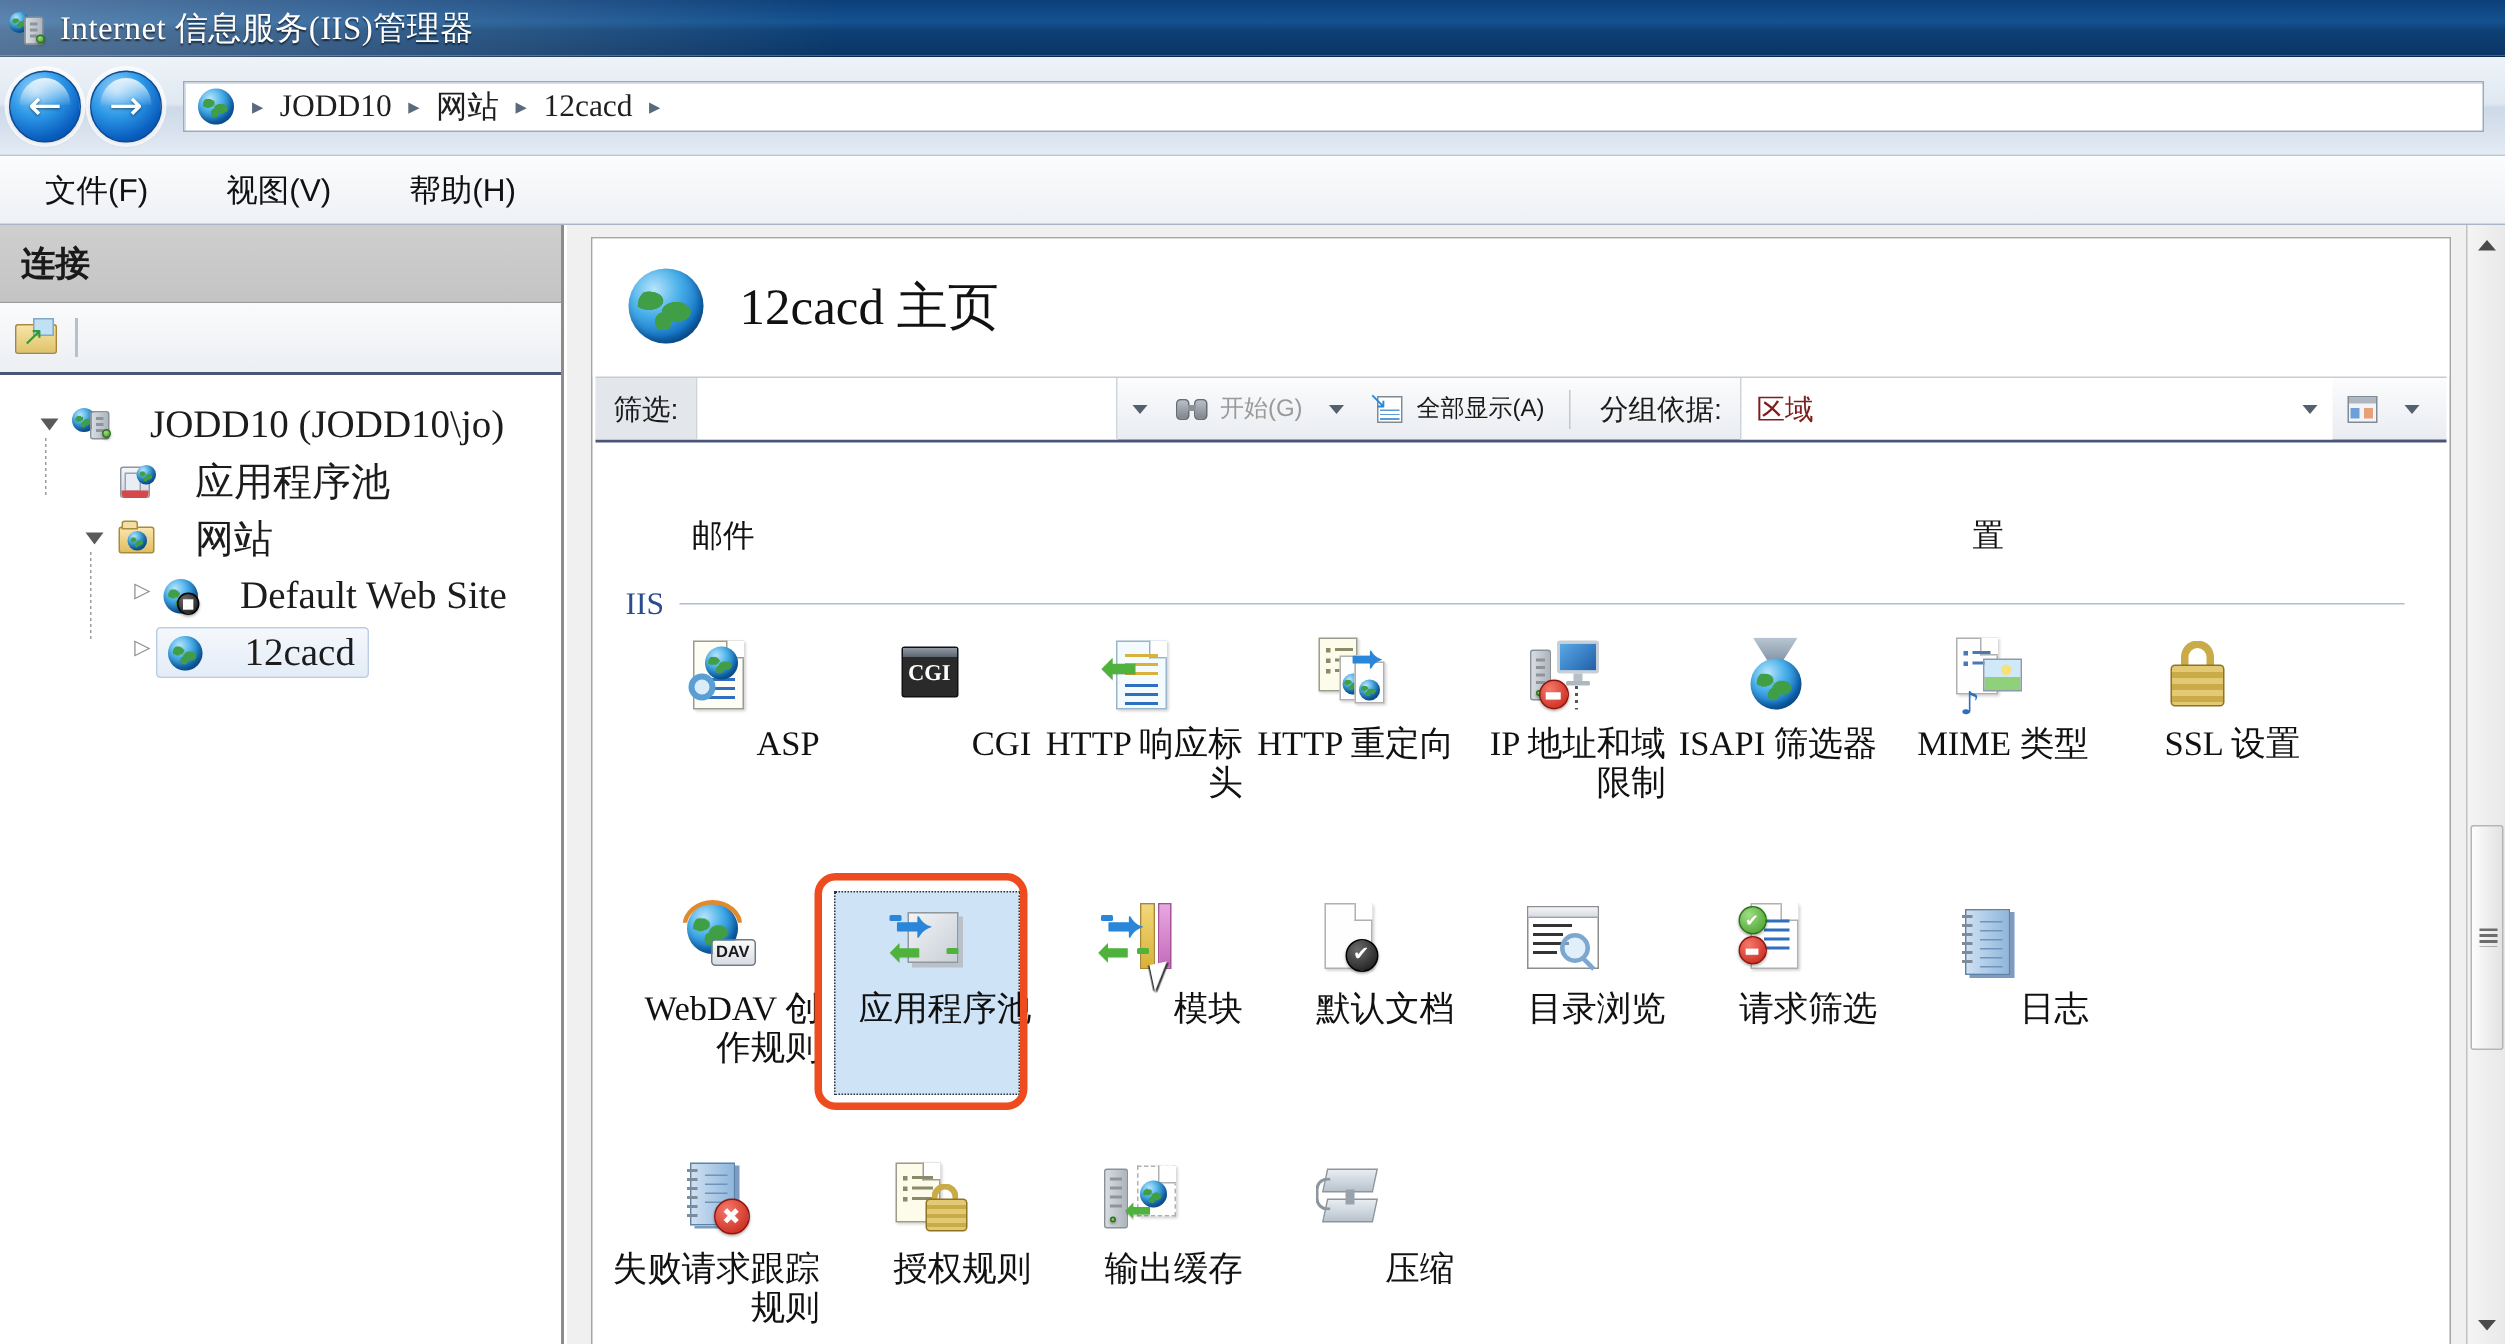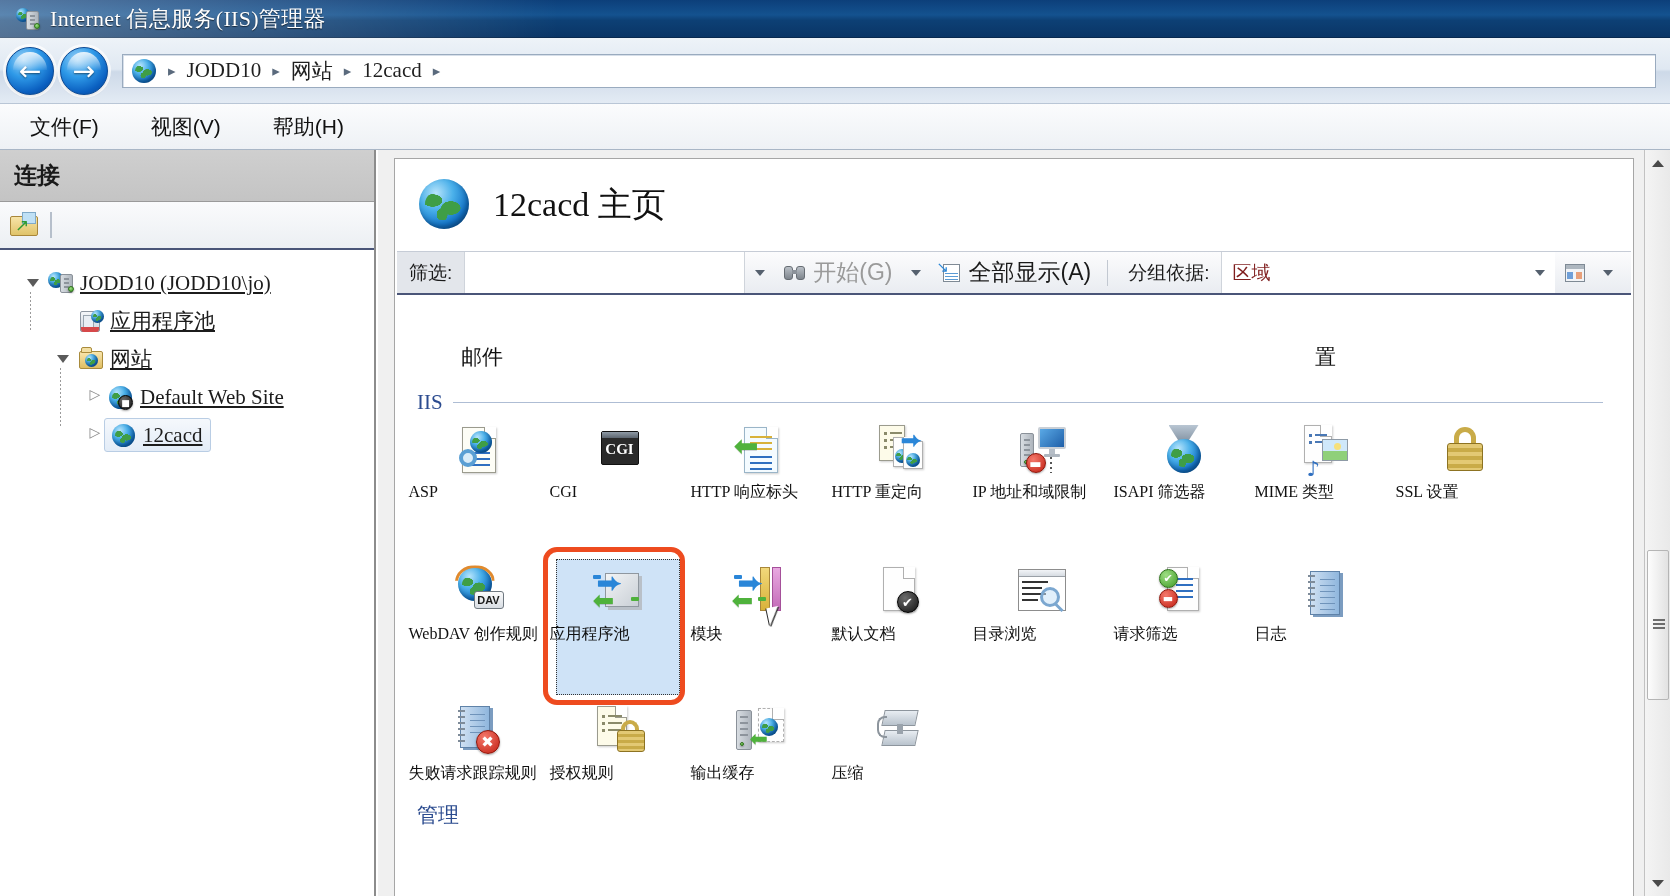--- a/index.html
+++ b/index.html
@@ -8,21 +8,21 @@
     width: 1670px; height: 896px;
     overflow: hidden;
     font-family: "Liberation Serif", "DejaVu Serif", serif;
     background: #ffffff;
   }
 
   
   #titlebar {
     position: absolute; left: 0; top: 0; width: 1670px; height: 38px;
     background: linear-gradient(to bottom, #0c3f7a 0%, #14528f 40%, #0d4075 55%, #0a3566 100%);
-    display: flex; align-items: center; padding-left: 16px;
+    display: flex; align-items: center; padding-left: 6px;
     border-bottom: 1px solid #08294f;
   }
   #titlebar .glow {
     position: absolute; left: 0; top: 0; width: 560px; height: 38px;
     background: linear-gradient(to right, rgba(255,255,255,.30), rgba(255,255,255,0));
     pointer-events: none;
   }
   .title-icon { width: 26px; height: 26px; position: relative; flex: 0 0 26px; margin-right: 8px; }
   .title-text {
     color: #ffffff; font-size: 22px; letter-spacing: .3px;
@@ -118,23 +118,22 @@
   .tri.hollow {
     border-left: 7px solid transparent; border-top: 5px solid transparent;
     border-bottom: 5px solid transparent;
     width: 0; height: 0; position: relative;
   }
   .tri.hollow::before {
     content: "▷"; position: absolute; left: -7px; top: -11px;
     color: #8b8b8b; font-size: 14px; font-family: "DejaVu Sans", sans-serif;
   }
   .tlabel {
-    font-size: 21px; color: #1c1c1c; margin-left: 4px; white-space: nowrap;
+    font-size: 26px; color: #1c1c1c; margin-left: 24px; white-space: nowrap;
     font-family: "Liberation Serif", serif;
-    text-decoration: underline;
   }
   .tico { width: 28px; height: 26px; position: relative; flex: 0 0 28px; margin-left: 4px; }
   .sel-box {
     background: linear-gradient(to bottom,#f5f8fc,#e3ecf7);
     border: 1px solid #b9cde4; border-radius: 3px; padding: 0 8px 0 2px;
   }
   .dots-v {
     position: absolute; width: 1px; top: 0; bottom: 0;
     background-image: linear-gradient(#9a9a9a 50%, transparent 0);
     background-size: 1px 4px;
@@ -169,21 +168,21 @@
   .fb-label {
     font-size: 19px; color: #1a1a1a; padding: 0 12px; height: 100%;
     display: flex; align-items: center; background: #e3e6eb; border-right: 1px solid #cfd4db;
   }
   .fb-input {
     width: 280px; height: 100%; background: #ffffff; border-right: 1px solid #cfd4db;
   }
   .caret { width: 0; height: 0; border-left: 5px solid transparent; border-right: 5px solid transparent;
            border-top: 6px solid #55606e; margin: 0 10px; flex: 0 0 10px; }
   .fb-btn { display: flex; align-items: center; gap: 6px; padding: 0 8px; height: 100%; cursor: pointer; }
-  .fb-btn .txt { font-size: 23px; color: #9a9a9a; }
+  .fb-btn .txt { font-size: 16px; color: #9a9a9a; }
   .fb-btn.active .txt { color: #1a1a1a; }
   .fb-vsep { width: 1px; height: 26px; background: #c2c8d1; margin: 0 8px; }
   .fb-combo {
     flex: 1; height: 100%; display: flex; align-items: center;
     background: #ffffff; border-left: 1px solid #cfd4db;
   }
   .fb-combo .val { font-size: 19px; color: #7f1d1d; padding-left: 10px; flex: 1;
                    font-family: "Liberation Serif", serif; }
   .ico16 { width: 24px; height: 22px; position: relative; flex: 0 0 24px; }
 
@@ -202,21 +201,21 @@
     font-size: 21px; color: #2b4b8f; font-family: "Liberation Serif", serif;
   }
   .sec-line { flex: 1; height: 1px; background: #aebdd4; margin-right: 28px; }
   .row { display: flex; padding-left: 10px; }
   .cell {
     width: 141px; display: flex; flex-direction: column; align-items: center;
     padding-top: 6px; position: relative; cursor: pointer;
   }
   .cell .glyph { width: 56px; height: 56px; position: relative; }
   .cell .lbl {
-    margin-top: 4px; font-size: 16px; color: #111; text-align: left; line-height: 1.15;
+    margin-top: 4px; font-size: 23px; color: #111; text-align: right; line-height: 1.15;
     font-family: "Liberation Serif", serif; width: 138px;
   }
   .cell.selected .inner {
     position: absolute; left: 8px; top: 0px; width: 124px; height: 136px;
     background: #cfe3f7; border: 1px dotted #333; z-index: 0;
   }
   .cell.selected .glyph, .cell.selected .lbl { position: relative; z-index: 1; }
   .hl-ring {
     position: absolute; border: 5px solid #ee4b1f; border-radius: 14px;
     pointer-events: none; z-index: 5;

